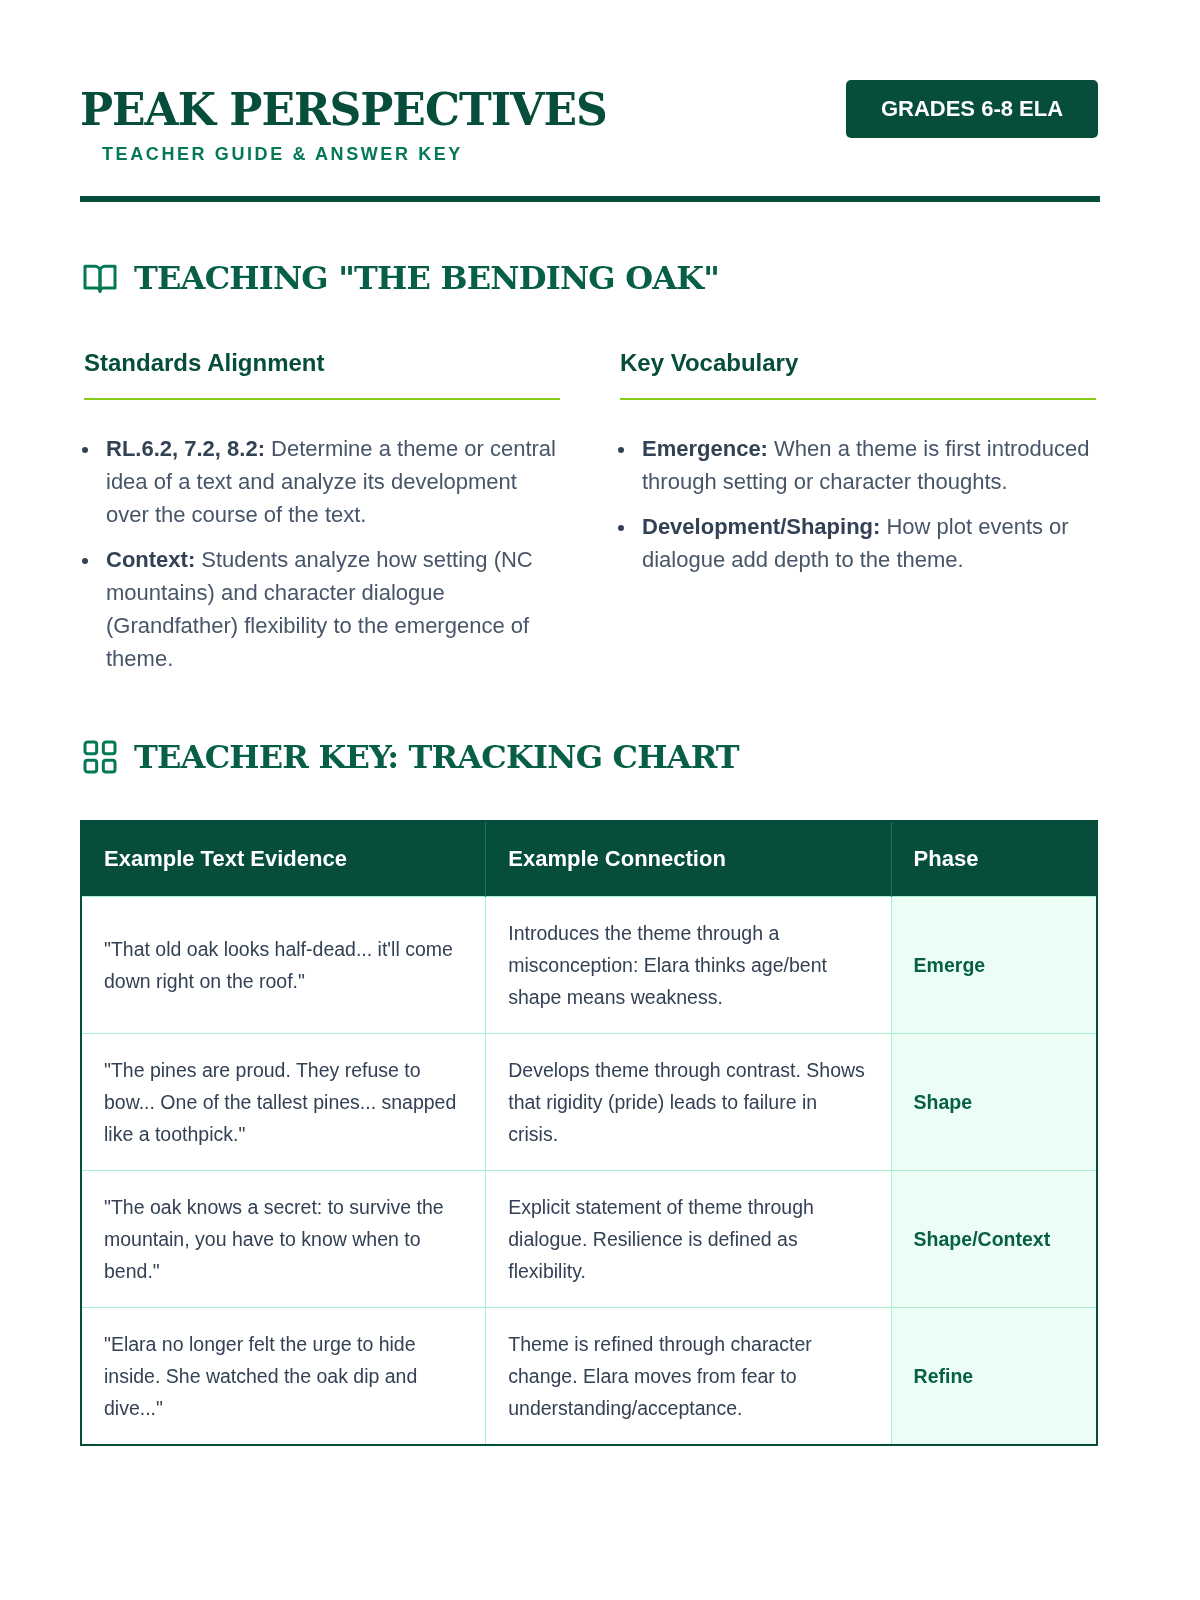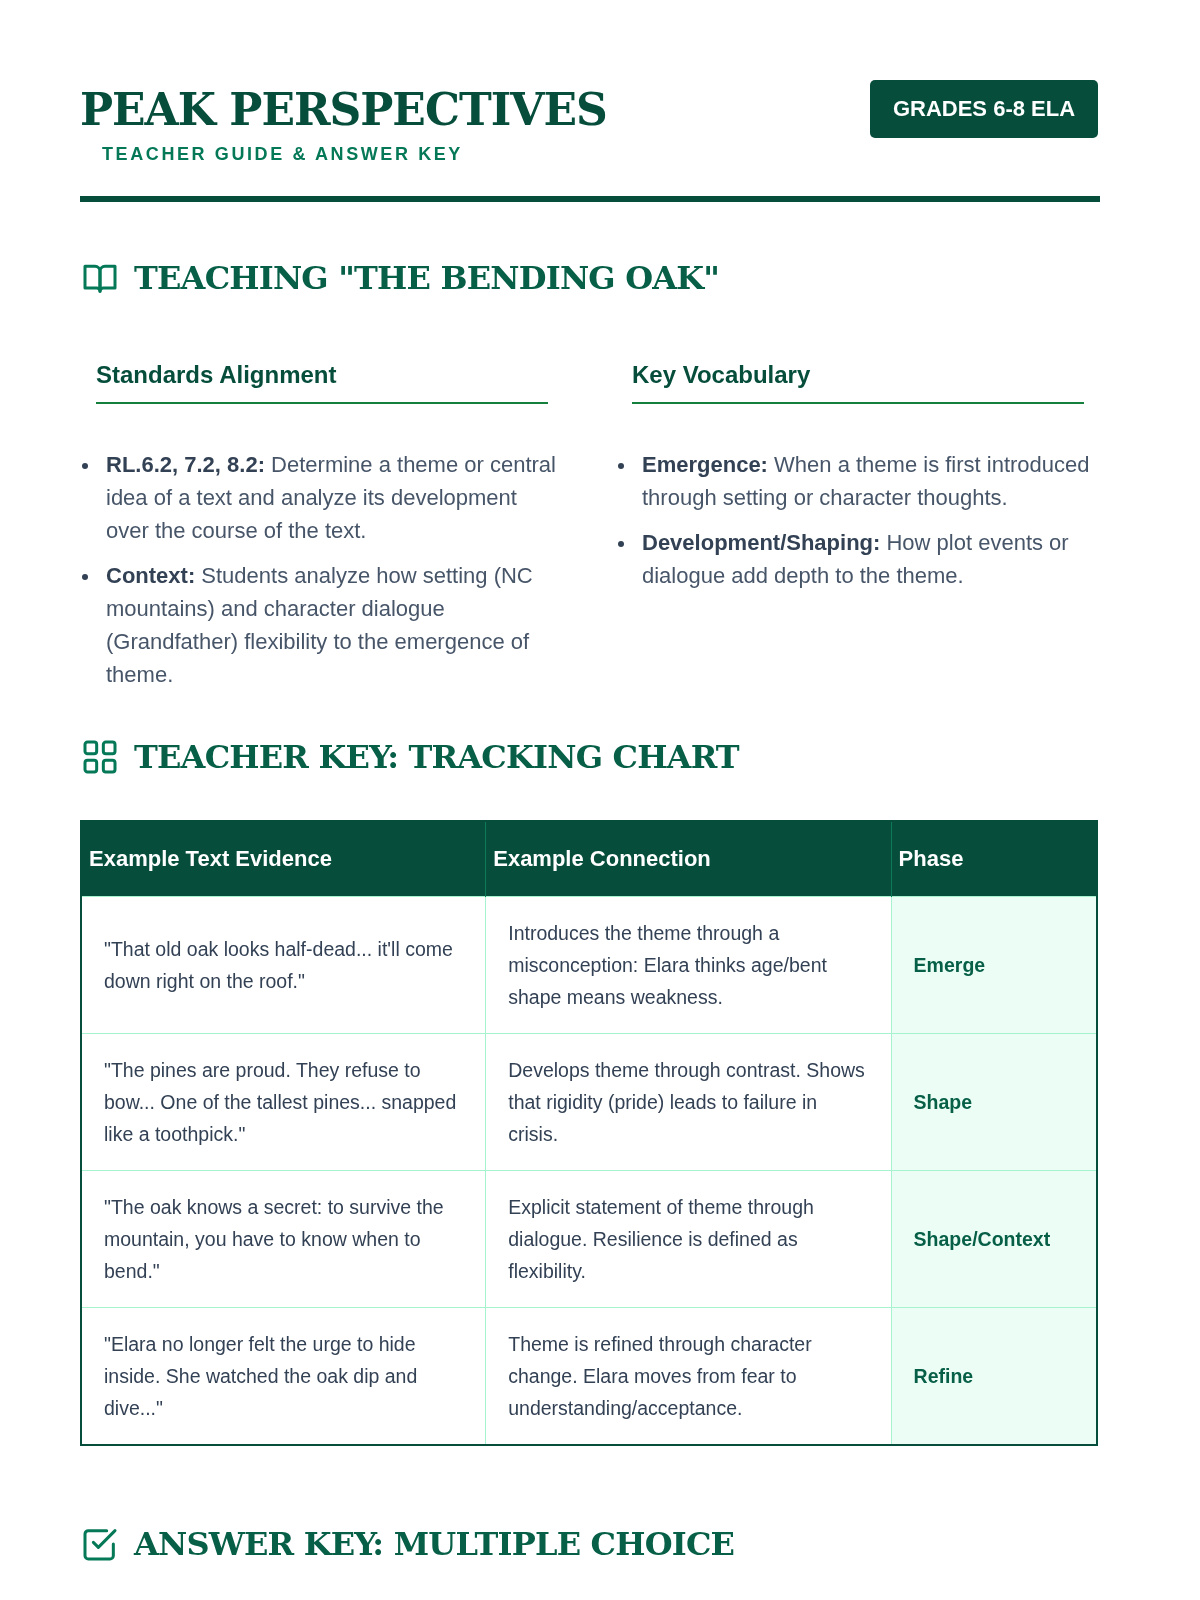--- a/index.html
+++ b/index.html
@@ -21,21 +21,21 @@
       font-weight: bold; font-size: 44px; letter-spacing: -1px;
       color: #064e3b; margin: 0; line-height: 56px;
     }
     .subtitle {
       position: absolute; left: 0; top: 140px;
       font-weight: bold; font-size: 18px; letter-spacing: 2.6px;
       color: #047857; line-height: 28px; margin-left: 22px;
     }
     .grade-badge {
       position: absolute; right: 2px; top: 80px;
-      width: 228px; height: 58px;
+      width: 252px; height: 58px;
       background: #064e3b; color: #ffffff;
       border-radius: 5px;
       font-weight: bold; font-size: 22px;
       display: flex; align-items: center; justify-content: center;
     }
     .header-rule {
       position: absolute; left: 0; top: 196px;
       width: 1020px; height: 6px; background: #064e3b;
     }
 
@@ -49,23 +49,23 @@
       height: 44px;
     }
     .section-head .icon { width: 40px; height: 40px; margin-right: 14px; display: inline-flex; }
     .section-head .icon svg { width: 40px; height: 40px; }
 
     
     .col { position: absolute; top: 340px; width: 484px; }
     .col-left { left: 0; }
     .col-right { left: 536px; }
     .col h3 {
-      margin: 16px; font-size: 24px; font-weight: bold; color: #064e3b;
-      line-height: 38px; padding-bottom: 8px;
-      border-bottom: 2px solid #15803d;
+      margin: 4px; font-size: 24px; font-weight: bold; color: #064e3b;
+      line-height: 38px; padding-bottom: 16px;
+      border-bottom: 2px solid #84cc16;
     }
     .col ul { list-style: none; margin: 0; padding: 28px 0 0 0; }
     .col li {
       position: relative; padding-left: 26px;
       font-size: 22px; line-height: 33px; color: #475569;
       margin-bottom: 12px;
     }
     .col li::before {
       content: ""; position: absolute; left: 2px; top: 15px;
       width: 6px; height: 6px; border-radius: 50%; background: #334155;
@@ -74,21 +74,21 @@
 
     
     .tracking-table {
       position: absolute; left: 0; top: 820px; width: 1018px;
       border-collapse: collapse;
       border: 2px solid #064e3b;
     }
     .tracking-table th {
       background: #064e3b; color: #ffffff;
       font-size: 22px; font-weight: bold; text-align: left;
-      height: 74px; padding: 0 7px;
+      height: 74px; padding: 0 22px;
       border-right: 1px solid #0f7a57;
     }
     .tracking-table th:last-child { border-right: none; margin-top: 16px; }
     .tracking-table td {
       font-size: 19.5px; line-height: 32px; color: #334155;
       padding: 18px 20px 18px 22px; height: 100px;
       border: 1px solid #a7f3d0;
       vertical-align: middle;
     }
     .tracking-table td.phase {
@@ -178,23 +178,14 @@
         <td class="phase">Shape/Context</td>
       </tr>
       <tr>
         <td>"Elara no longer felt the urge to hide inside. She watched the oak dip and dive..."</td>
         <td>Theme is refined through character change. Elara moves from fear to understanding/acceptance.</td>
         <td class="phase">Refine</td>
       </tr>
     </tbody>
   </table>
 
-  <div class="section-head" style="top:1522px;">
-    <span class="icon">
-      <svg viewBox="0 0 24 24" fill="none" stroke="#047857" stroke-width="1.8" stroke-linecap="round" stroke-linejoin="round">
-        <path d="M20 12v7a2 2 0 0 1-2 2H5a2 2 0 0 1-2-2V6a2 2 0 0 1 2-2h11"></path>
-        <path d="M8 11l3 3 10-10"></path>
-      </svg>
-    </span>
-    <span>ANSWER KEY: MULTIPLE CHOICE</span>
-  </div>
 
 </div>
 
 </body></html>

